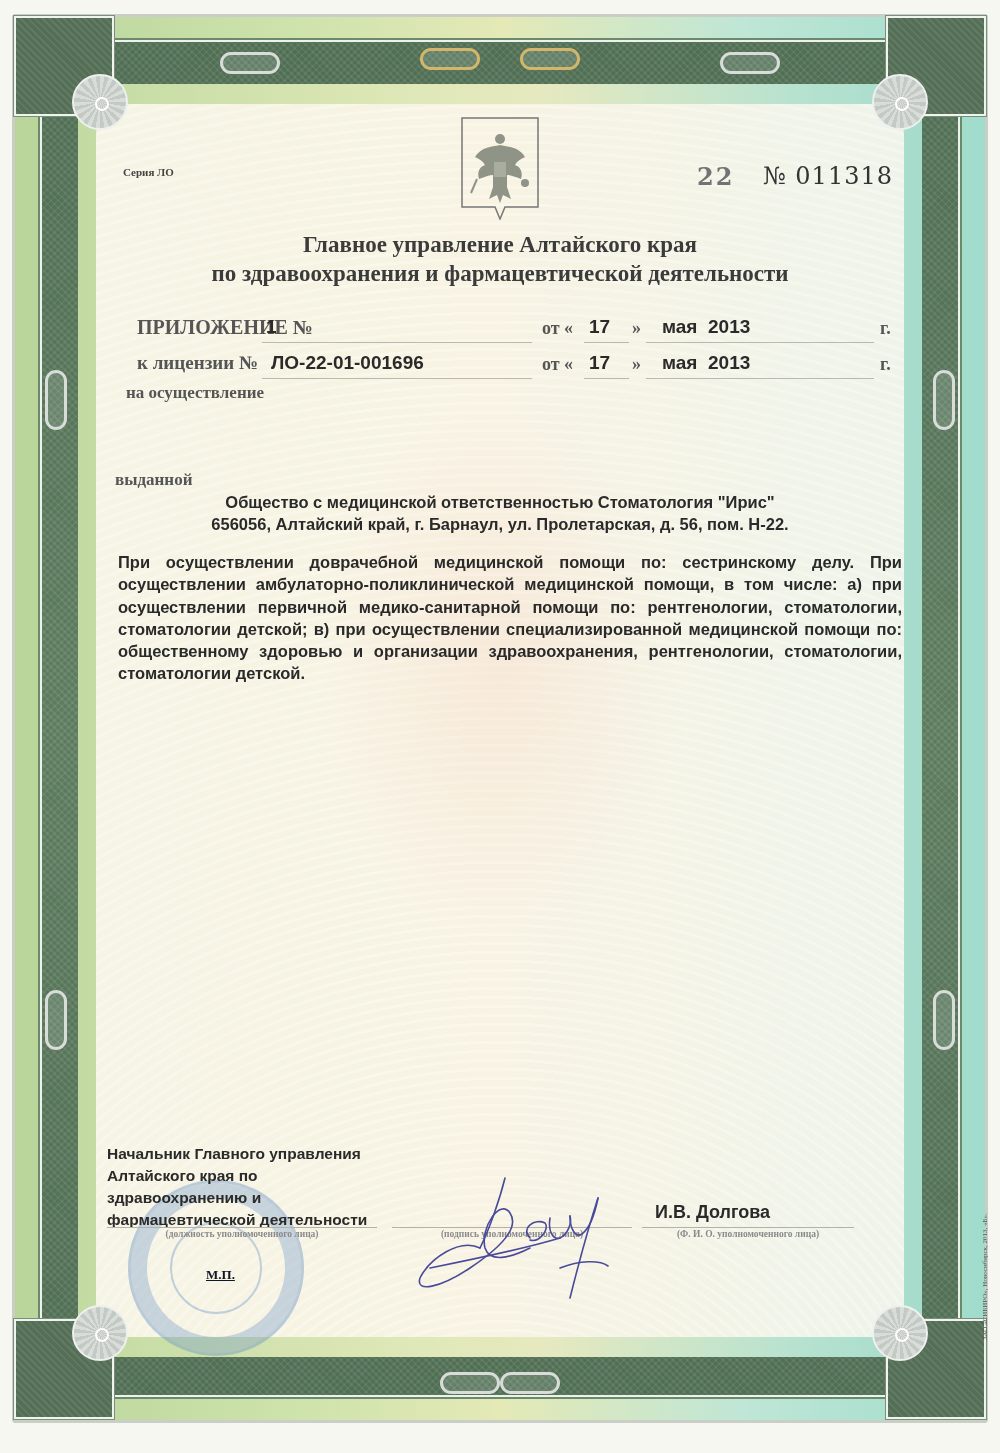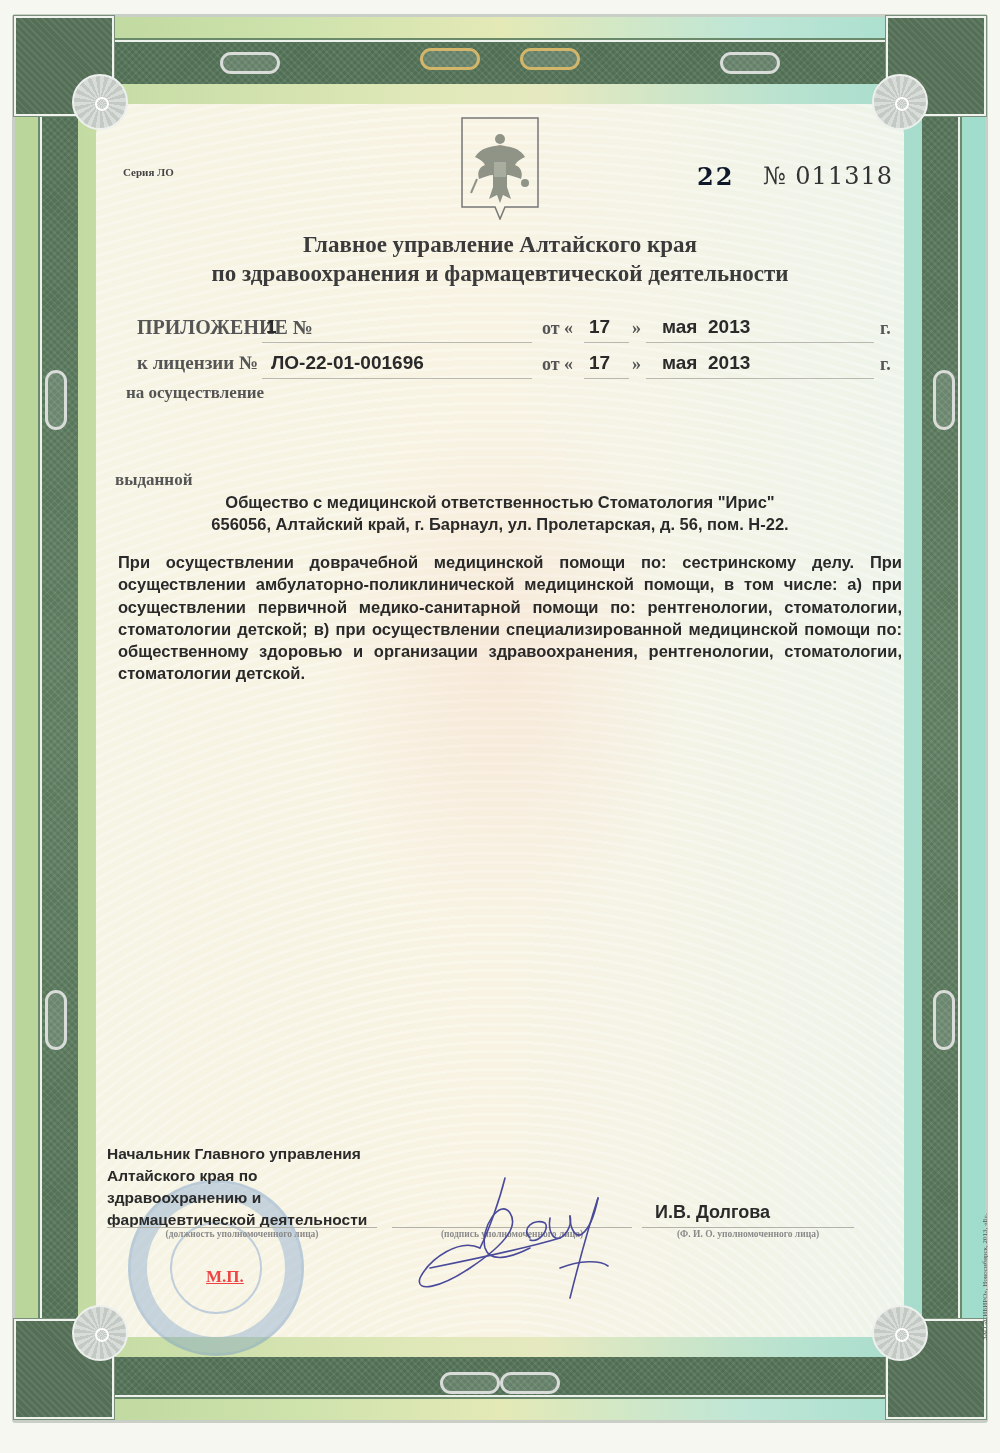--- a/index.html
+++ b/index.html
@@ -81,21 +81,21 @@
       position: absolute; left: 461px; top: 117px; width: 78px; height: 103px;
     }
 
     .serif { font-family: "Liberation Serif", serif; }
     .mono-num { font-family: "DejaVu Serif", serif; }
 
     .series {
       position: absolute; left: 123px; top: 166px; font-size: 11px; font-weight: bold; color: #444;
     }
     .region-code {
-      position: absolute; left: 697px; top: 162px; font-size: 24px; font-weight: bold; color: #0f172a; letter-spacing: 2px;
+      position: absolute; left: 697px; top: 162px; font-size: 24px; font-weight: bold; color: #737373; letter-spacing: 2px;
     }
     .number {
       position: absolute; left: 763px; top: 162px; font-size: 24px; font-weight: normal; color: #333; letter-spacing: 1px;
     }
 
     .authority {
       position: absolute; left: 100px; width: 800px; text-align: center;
       font-size: 23px; font-weight: bold; color: #3b3b3b; line-height: 33px;
     }
     .authority.l1 { top: 228px; }
@@ -133,21 +133,21 @@
       font-size: 15.5px; font-weight: bold; line-height: 22px; color: #2a2a2a;
     }
     .sig-line { position: absolute; top: 1227px; height: 1px; background: #b2b2aa; }
     .caption {
       position: absolute; top: 1229px; font-family: "Liberation Serif", serif; font-weight: bold;
       font-size: 9.5px; color: #8a8a8a; text-align: center;
     }
     .signer {
       position: absolute; left: 655px; top: 1202px; font-size: 18px; font-weight: bold; color: #2a2a2a;
     }
-    .mp { position: absolute; left: 206px; top: 1267px; font-size: 17px; color: #ef4444; font-weight: bold; text-decoration: underline; }
+    .mp { position: absolute; left: 206px; top: 1267px; font-size: 13px; color: #0f172a; font-weight: bold; text-decoration: underline; }
 
     .footer-note {
       position: absolute; left: 100px; width: 800px; top: 1322px; text-align: center;
       font-family: "Liberation Serif", serif; font-weight: bold; font-size: 17px; color: #555; letter-spacing: 0.5px;
     }
 
     .printer {
       position: absolute; left: 981px; top: 1340px; transform-origin: left top; transform: rotate(-90deg);
       font-family: "Liberation Serif", serif; font-size: 7px; color: #555; white-space: nowrap;
     }

